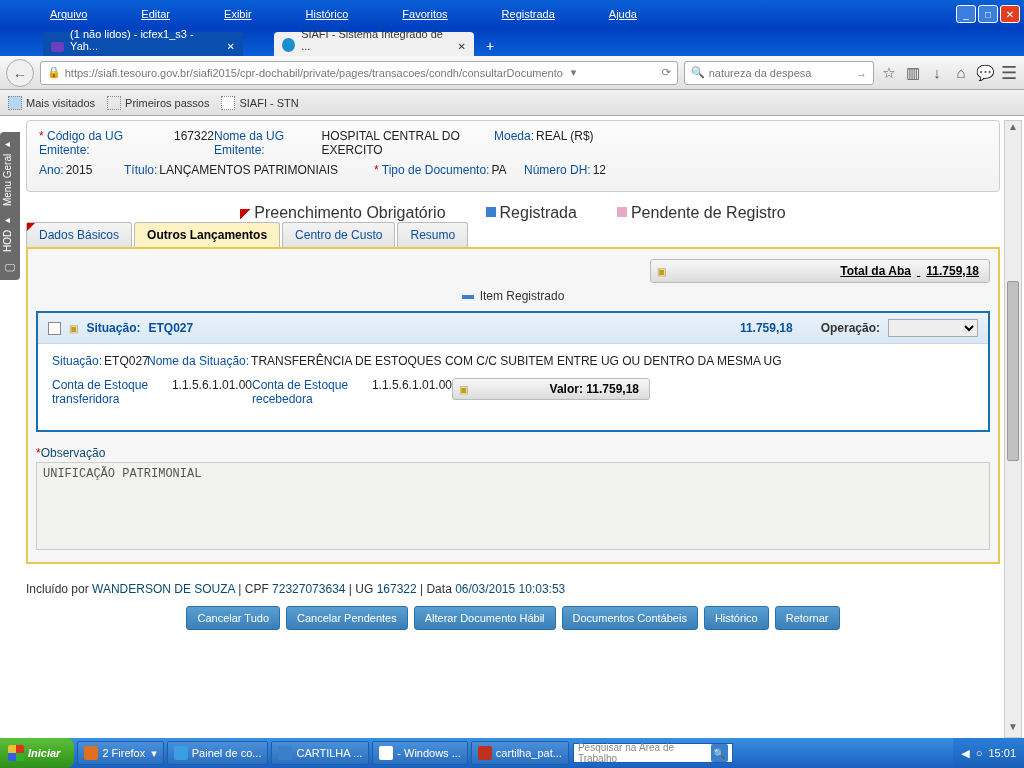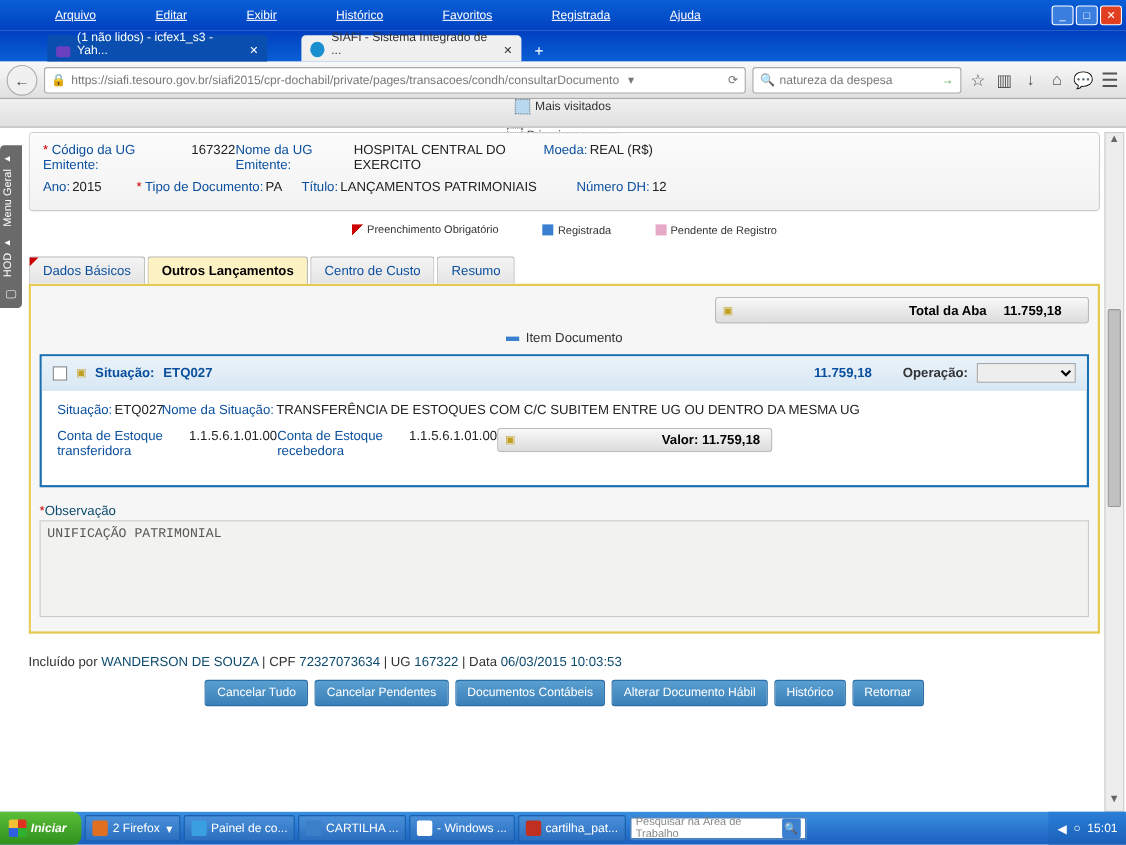--- a/index.html
+++ b/index.html
@@ -19,63 +19,63 @@
 .plusrow { width:24px; height:20px; color:#fff; display:flex; align-items:center; justify-content:center; font-size:14px; }
 .addrbar { height:34px; background:linear-gradient(#f8f8f8,#e0e0e0); border-bottom:1px solid #aaa; display:flex; align-items:center; padding:0 6px; gap:6px; }
 .backbtn { width:28px; height:28px; border:1px solid #aaa; border-radius:50%; display:flex; align-items:center; justify-content:center; font-size:14px; color:#444; background:#f0f0f0; }
 .urlbox { flex:1; height:24px; border:1px solid #aaa; border-radius:3px; background:#fff; display:flex; align-items:center; padding:0 6px; font-size:11px; color:#777; gap:4px; }
 .lockico { color:#4a9e4a; font-size:11px; }
 .reload { color:#777; margin-left:auto; }
 .searchbox { width:190px; height:24px; border:1px solid #aaa; border-radius:3px; background:#fff; display:flex; align-items:center; padding:0 6px; font-size:11px; color:#777; gap:4px; }
 .searchbox .go { margin-left:auto; color:#4a9e4a; }
 .tbicon { width:18px; color:#555; font-size:15px; text-align:center; cursor:pointer; }
 .menubtn { font-size:18px; color:#555; }
-.bmbar { height:26px; background:linear-gradient(#f0f0f0,#e0e0e0); border-bottom:1px solid #aaa; display:flex; align-items:center; padding:0 8px; font-size:11px; color:#333; gap:12px;flex-direction:column; }
+.bmbar { height:26px; background:linear-gradient(#f0f0f0,#e0e0e0); border-bottom:1px solid #aaa; display:flex; align-items:center; padding:0 8px; font-size:11px; color:#333; gap:12px; }
 .bmitem { display:flex; align-items:center; gap:4px; }
 .bmico { width:14px; height:14px; border:1px dotted #888; }
 .sidetab { position:absolute; left:0; top:132px; width:20px; background:#6a6a6a; color:#fff; writing-mode:vertical-rl; transform:rotate(180deg); font-size:10px; text-align:center; padding:8px 2px; border-radius:0 4px 4px 0; }
 .sidetab2 { top:208px; }
 .sidetab3 { top:256px; height:24px; writing-mode:horizontal-tb; transform:none; display:flex; align-items:center; justify-content:center; }
 .content { position:absolute; left:26px; right:24px; top:120px; bottom:30px; overflow:hidden; }
 .scrollbar { position:absolute; right:2px; top:120px; bottom:30px; width:18px; background:#ededed; border:1px solid #ccc; }
 .sbar-thumb { position:absolute; top:160px; left:2px; right:2px; height:180px; background:#c0c0c0; border:1px solid #999; border-radius:2px; }
 .sbar-arr { position:absolute; left:0; right:0; height:16px; text-align:center; font-size:10px; color:#666; }
 .headbox { border:1px solid #ccc; border-radius:4px; background:linear-gradient(#fcfcfc,#f2f2f2); padding:8px 12px; margin:0 0 12px 0; font-size:12px; }
 .headbox .row { display:flex; margin-bottom:6px; }
 .lbl { color:#0a4f9e; font-size:12px; }
 .req::before { content:"* "; color:#c00; }
 .val { color:#222; font-size:12px; }
 .col { display:flex; flex-direction:row; gap:2px; }
-.legend { display:flex; justify-content:center; gap:40px; font-size:10px; color:#333; margin:10px 0 16px; }
+.legend { display:flex; justify-content:center; gap:40px; font-size:16px; color:#333; margin:10px 0 0; }
 .legend .m { width:10px; height:10px; display:inline-block; margin-right:4px; vertical-align:middle; }
 .m-red { background:linear-gradient(135deg,#c00 50%,#fff 50%); }
 .m-blue { background:#3a7fd0; height:4px; margin-bottom:3px; }
 .m-pink { background:#e8a8c8; height:4px; margin-bottom:3px; }
 .tabstrip { display:flex; border-bottom:2px solid #e6c950; font-size:12px; }
 .tab { padding:5px 12px; background:linear-gradient(#f4f4f4,#e4e4e4); border:1px solid #bbb; border-bottom:none; color:#0a4f9e; cursor:pointer; border-top-left-radius:3px; border-top-right-radius:3px; margin-right:2px; }
 .tab.active { background:#fdf2c4; font-weight:bold; color:#000000; }
 .tab.first { position:relative; }
 .tab.first::before { content:""; position:absolute; top:0; left:0; border-top:8px solid #c00; border-right:8px solid transparent; }
 .panelbox { border:2px solid #e6c950; border-top:none; background:#f6f6f6; padding:10px 8px 8px; }
-.totalbar { margin-left:auto; width:340px; height:24px; background:linear-gradient(#f8f8f8,#dcdcdc); border:1px solid #bbb; border-radius:3px; display:flex; align-items:center; justify-content:flex-end; padding:0 24px; font-size:12px; gap:6px; position:relative; }
+.totalbar { margin-left:auto; width:340px; height:24px; background:linear-gradient(#f8f8f8,#dcdcdc); border:1px solid #bbb; border-radius:3px; display:flex; align-items:center; justify-content:flex-end; padding:0 10px; font-size:12px; gap:6px; position:relative;text-decoration:underline; }
 .totalbar::before { content:"▣"; position:absolute; left:6px; color:#c0a020; font-size:10px; }
 .itemreg { text-align:center; font-size:12px; color:#333; margin:6px 0 8px; }
 .itemreg .m { width:12px; height:4px; background:#3a7fd0; display:inline-block; margin-right:6px; vertical-align:middle; }
 .bluebox { border:2px solid #1a6fb0; background:#fff; padding:0 0 10px 0; }
 .bbhead { background:linear-gradient(#eaf2f9,#d8e8f4); border-bottom:1px solid #c5d8e8; padding:6px 10px; display:flex; align-items:center; font-size:12px; gap:8px; }
 .bbhead .chk { width:13px; height:13px; border:1px solid #888; background:#fff; }
 .bbhead .exp { color:#c0a020; font-size:10px; }
 .bbhead .sitl { color:#0a4f9e; font-weight:bold; }
 .bbhead .sitc { color:#0a4f9e; font-weight:bold; }
 .bbhead .amt { margin-left:auto; color:#0a4f9e; font-weight:bold; }
 .bbhead .opl { color:#333; font-weight:bold; margin-left:20px; }
 .bbhead select { width:90px; height:18px; border:1px solid #aaa; background:#eee; }
 .bbbody { padding:10px 14px; font-size:12px; }
 .bbrow { display:flex; margin-bottom:4px; }
-.valorbar { float:right; width:250px; height:22px; background:linear-gradient(#f8f8f8,#dcdcdc); border:1px solid #bbb; border-radius:3px; display:flex; align-items:center; justify-content:flex-end; padding:0 10px; font-size:12px; position:relative; }
+.valorbar { float:right; width:198px; height:22px; background:linear-gradient(#f8f8f8,#dcdcdc); border:1px solid #bbb; border-radius:3px; display:flex; align-items:center; justify-content:flex-end; padding:0 10px; font-size:12px; position:relative; }
 .valorbar::before { content:"▣"; position:absolute; left:6px; color:#c0a020; font-size:10px; }
 .obslbl { font-size:12px; color:#0c4a6e; margin:14px 0 2px 0; }
 .obslbl::before { content:"*"; color:#c00; }
 .obsbox { width:100%; height:88px; border:1px solid #ccc; background:#f2f2ee; padding:4px 6px; font-family:Liberation Mono, monospace; font-size:12px; color:#555; resize:none; }
 .incl { font-size:12px; color:#333; margin-top:18px; }
 .incl a { color:#0c4a6e; text-decoration:none; }
 .btnrow { display:flex; gap:6px; margin-top:10px; justify-content:center; }
 .gbtn { background:linear-gradient(#5a9fd0,#3a7fb8); color:#fff; font-size:11px; padding:5px 10px; border:1px solid #2a6fa8; border-radius:3px; cursor:pointer; }
 .taskbar { position:absolute; bottom:0; left:0; right:0; height:30px; background:linear-gradient(#3a8fe0,#1a5fc0); display:flex; align-items:center; font-size:11px; color:#fff; }
 .startbtn { height:30px; background:linear-gradient(#5cbf3a,#2e8f1a); padding:0 14px 0 8px; display:flex; align-items:center; font-style:italic; font-weight:bold; border-radius:0 8px 8px 0; gap:4px; }
@@ -175,27 +175,27 @@
       <div class="col">
           <span class="lbl">Moeda:</span>
           <span class="val">REAL (R$)</span>
         </div>
     </div>
     <div class="row">
       <div class="col" style="width:85px;">
           <span class="lbl">Ano:</span>
           <span class="val">2015</span>
         </div>
+      <div class="col" style="width:250px;">
+          <span class="lbl">Título:</span>
+          <span class="val">LANÇAMENTOS PATRIMONIAIS</span>
+        </div>
       <div class="col" style="width:150px;">
           <span class="lbl req">Tipo de Documento:</span>
           <span class="val">PA</span>
-        </div>
-      <div class="col" style="width:250px;">
-          <span class="lbl">Título:</span>
-          <span class="val">LANÇAMENTOS PATRIMONIAIS</span>
         </div>
       <div class="col">
           <span class="lbl">Número DH:</span>
           <span class="val">12</span>
         </div>
     </div>
   </div>
 
   <div class="legend">
     <span><span class="m m-red"></span><span>Preenchimento Obrigatório</span></span>
@@ -207,21 +207,21 @@
     <div class="tab first">Dados Básicos</div>
     <div class="tab active">Outros Lançamentos</div>
     <div class="tab">Centro de Custo</div>
     <div class="tab">Resumo</div>
   </div>
 
   <div class="panelbox">
     <div style="display:flex;">
       <div class="totalbar"><b>Total da Aba</b>&nbsp;<b>11.759,18</b></div>
     </div>
-    <div class="itemreg"><span class="m"></span><span>Item Documento</span></div>
+    <div class="itemreg"><span class="m"></span><span>Item Registrado</span></div>
 
     <div class="bluebox">
       <div class="bbhead">
         <span class="chk"></span>
         <span class="exp">▣</span>
         <span class="sitl">Situação:</span>
         <span class="sitc">ETQ027</span>
         <span class="amt">11.759,18</span>
         <span class="opl">Operação:</span>
         <select></select>
@@ -255,22 +255,22 @@
     <textarea class="obsbox" style="">UNIFICAÇÃO PATRIMONIAL</textarea>
   </div>
 
   <div class="incl">
     <span>Incluído por </span><a>WANDERSON DE SOUZA</a><span> | CPF </span><a>72327073634</a><span> | UG </span><a>167322</a><span> | Data </span><a>06/03/2015 10:03:53</a>
   </div>
 
   <div class="btnrow">
     <div class="gbtn">Cancelar Tudo</div>
     <div class="gbtn">Cancelar Pendentes</div>
+    <div class="gbtn">Alterar Documento Hábil</div>
     <div class="gbtn">Documentos Contábeis</div>
-    <div class="gbtn">Alterar Documento Hábil</div>
     <div class="gbtn">Histórico</div>
     <div class="gbtn">Retornar</div>
   </div>
 </div>
 
 <div class="scrollbar">
   <div class="sbar-arr" style="top:0;">▲</div>
   <div class="sbar-thumb"></div>
   <div class="sbar-arr" style="bottom:0;">▼</div>
 </div>

